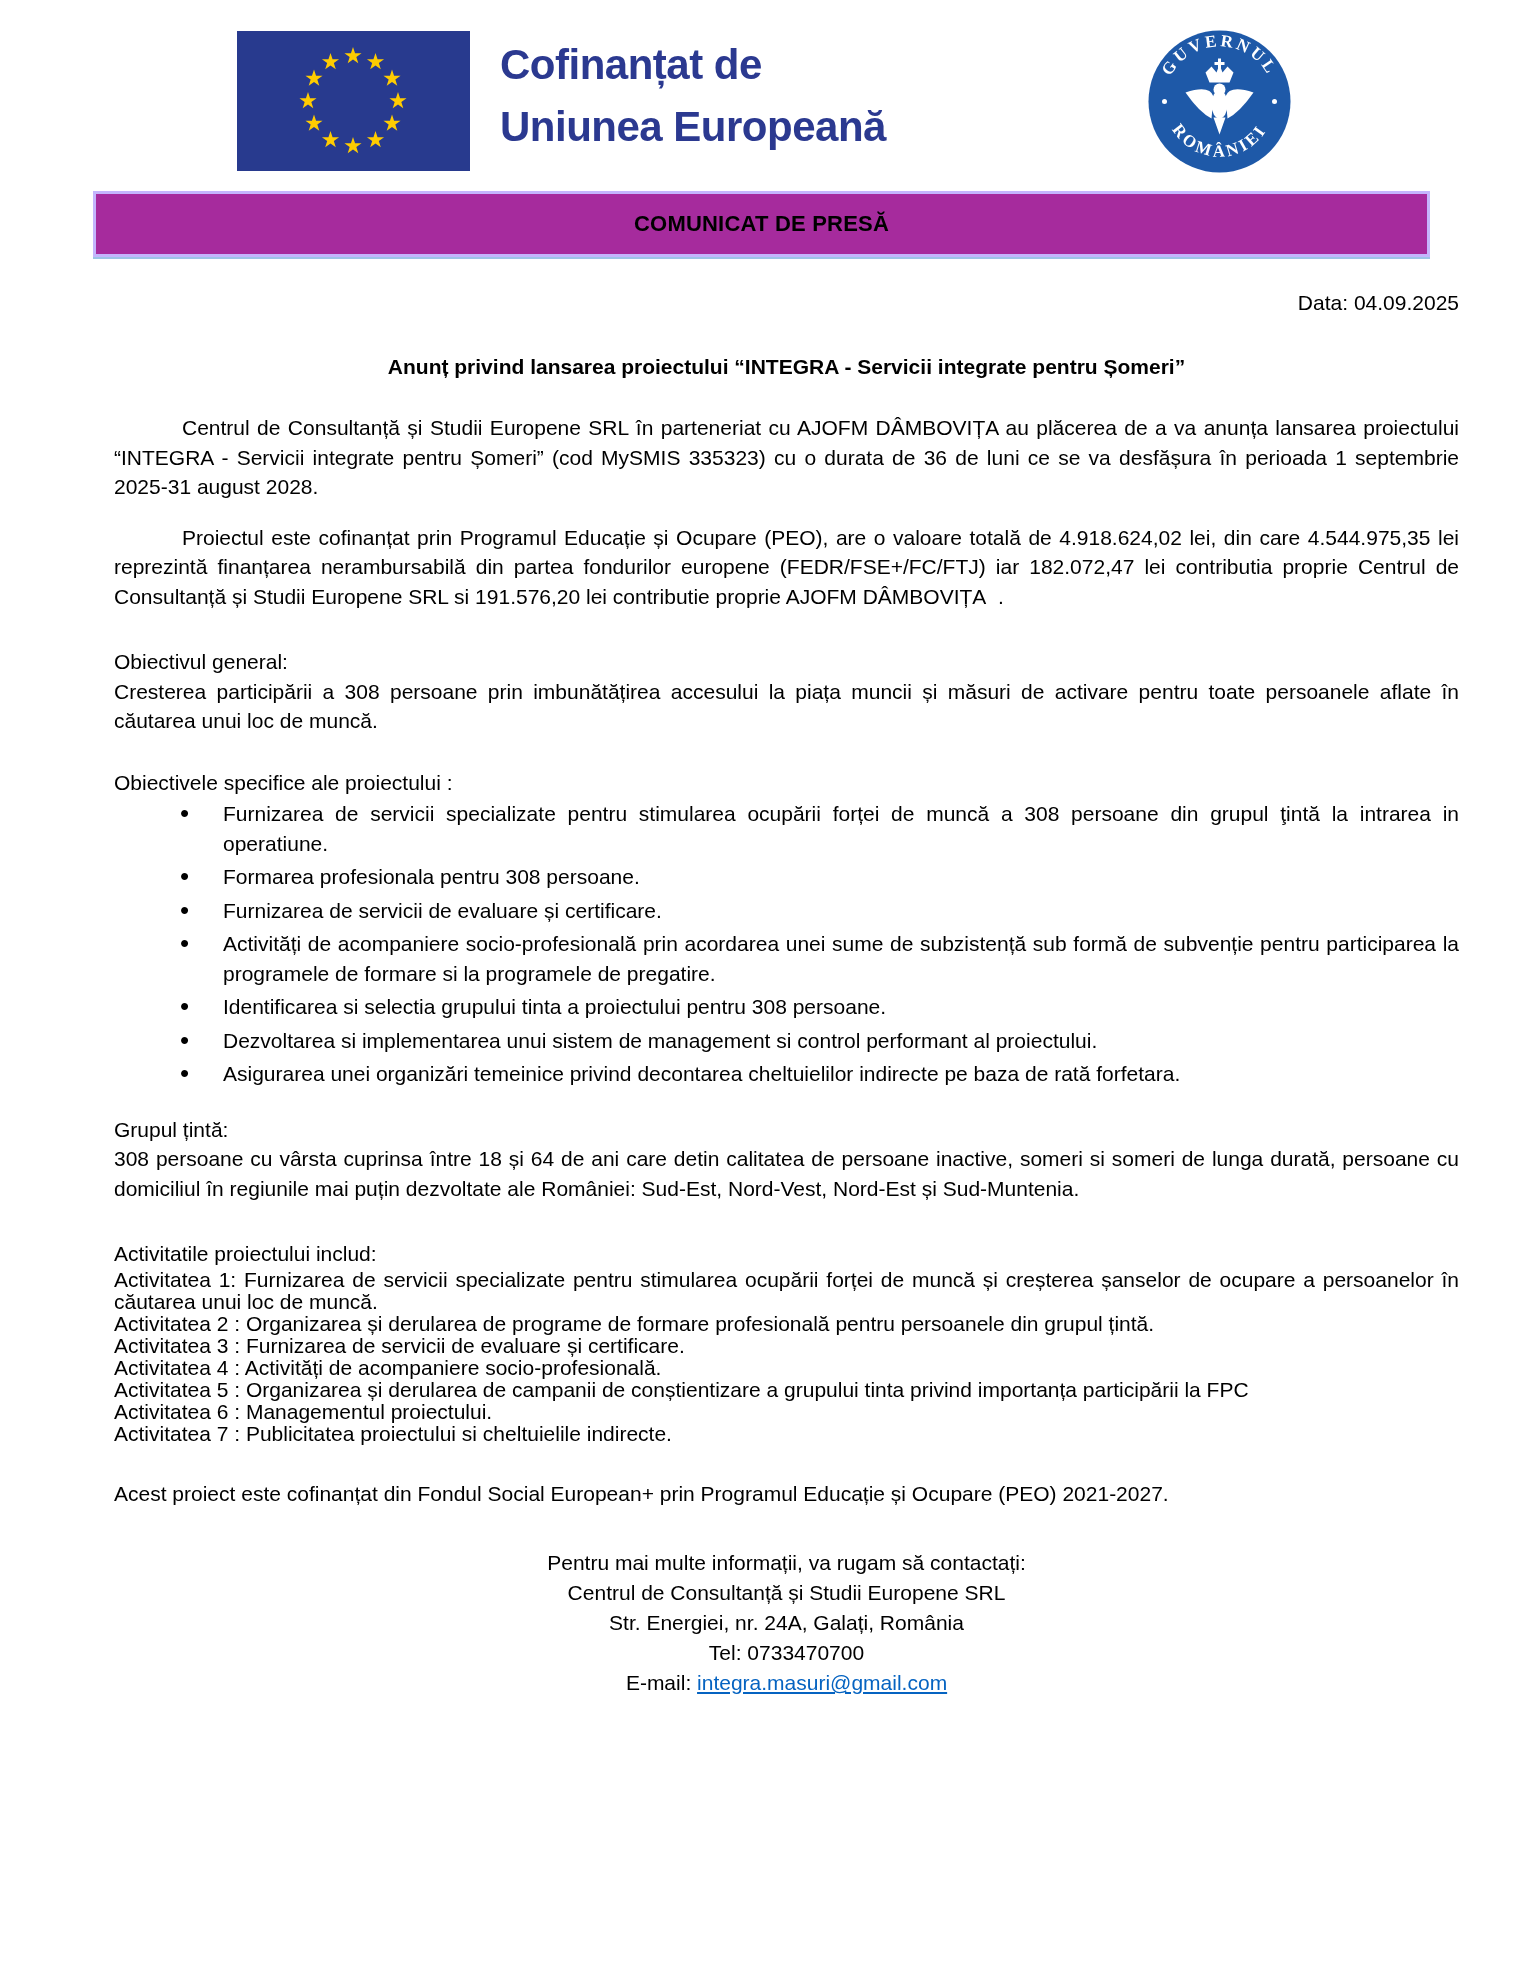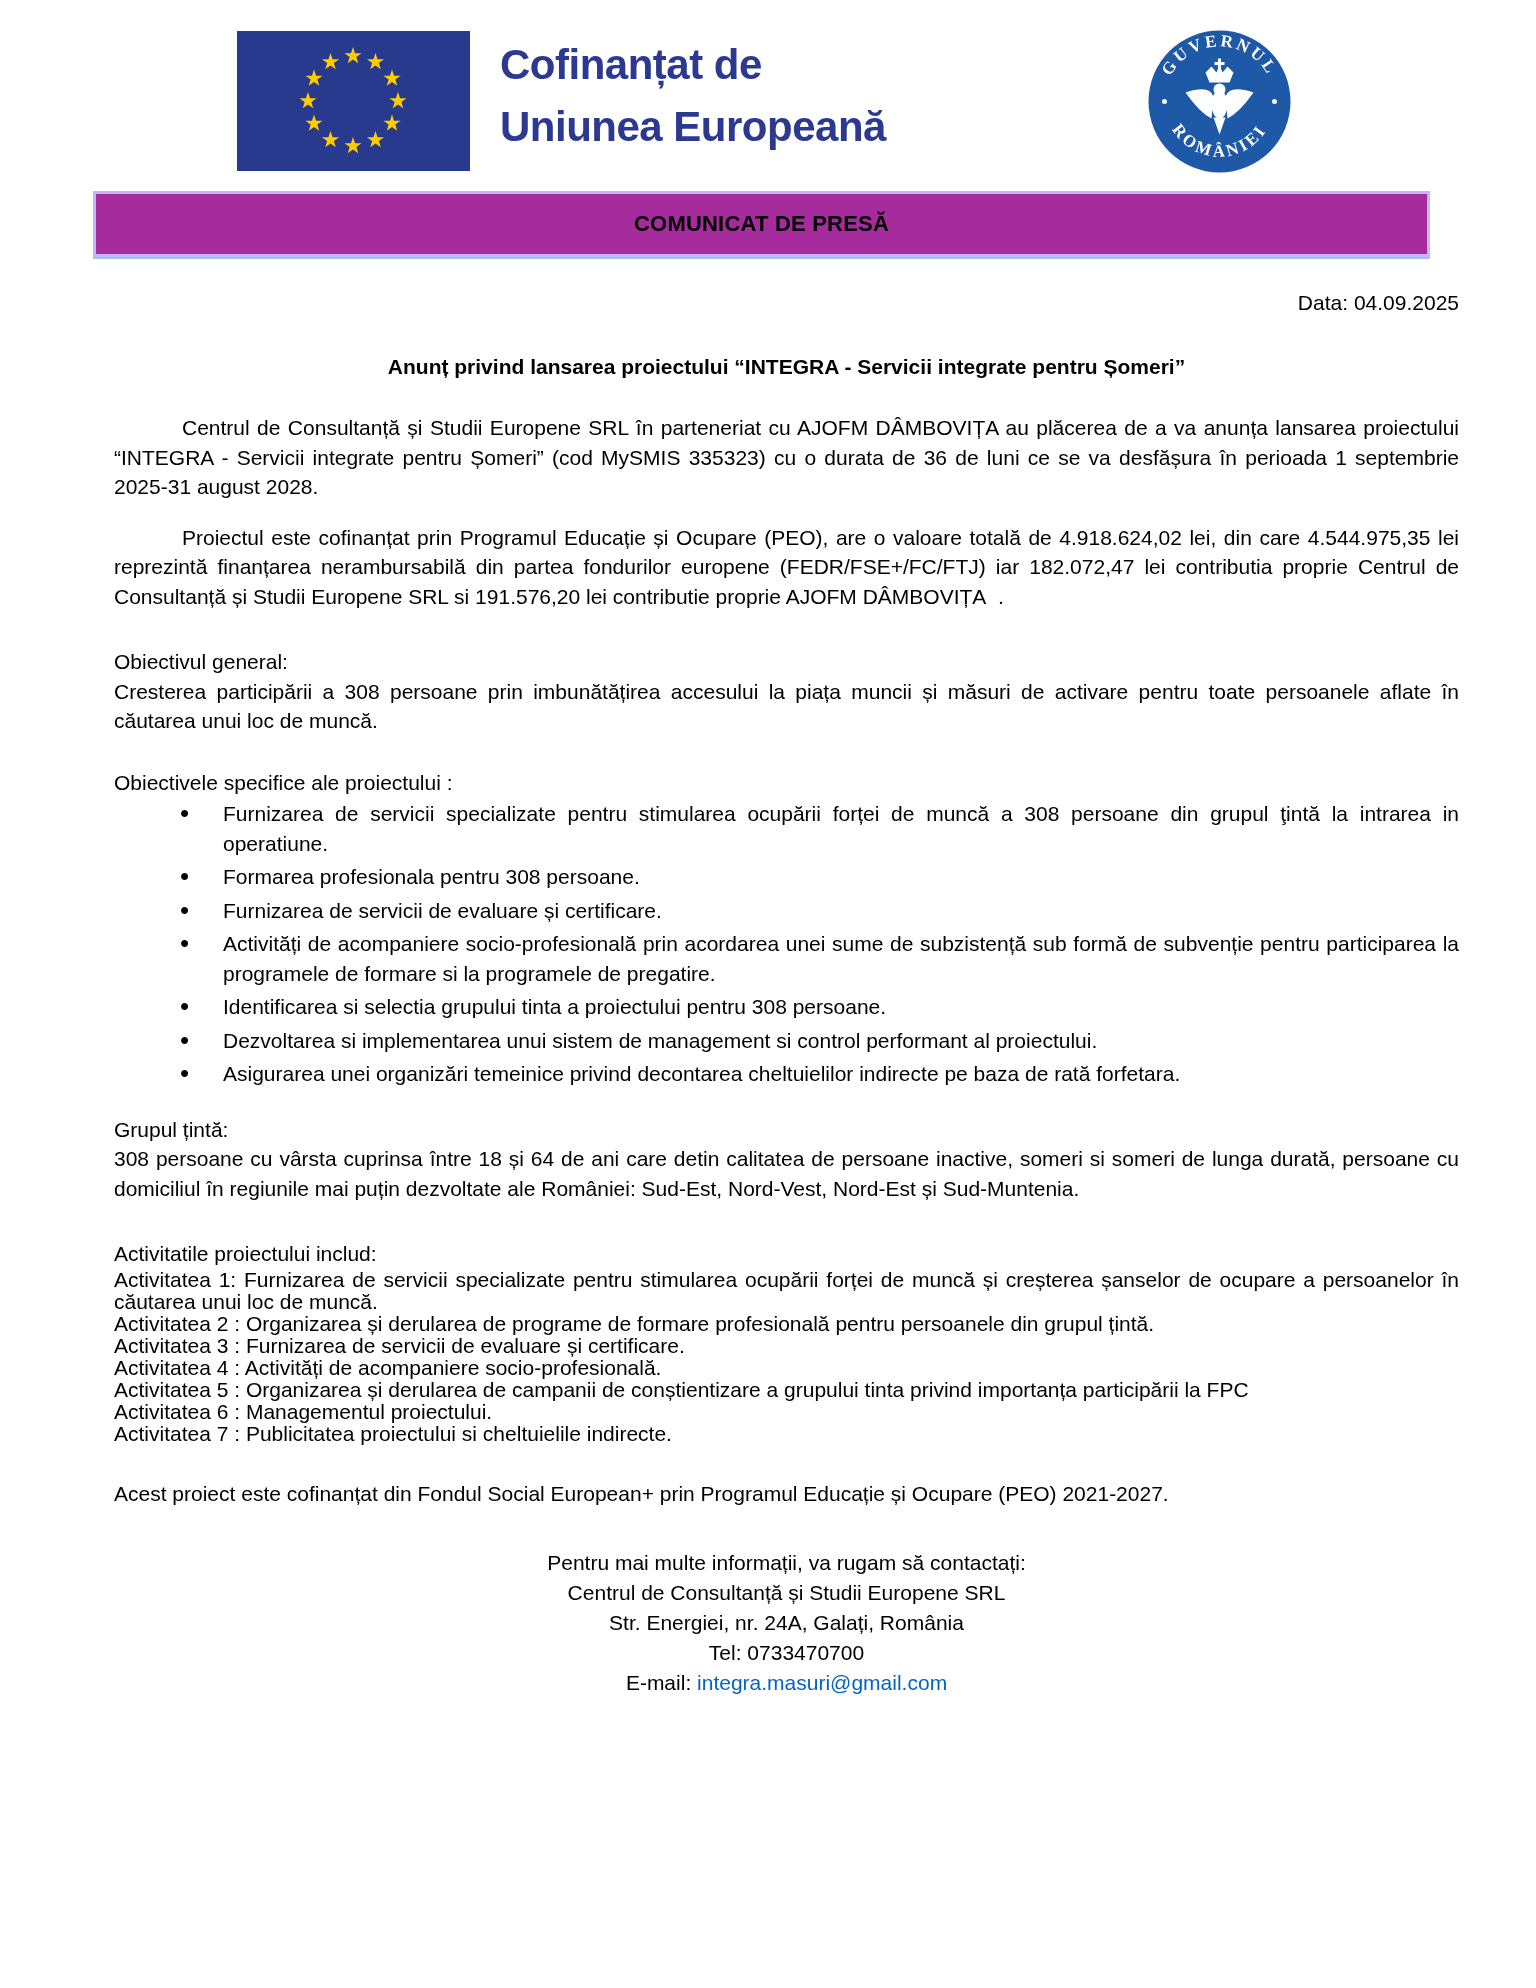--- a/index.html
+++ b/index.html
@@ -29,21 +29,21 @@
   .og-h{margin-top:36px;}
   .os-h{margin-top:32px;}
   ul.obj{margin:2px 0 0 0;padding:0;list-style:none;}
   ul.obj li{position:relative;padding-left:109px;margin-bottom:4px;}
   ul.obj li::before{content:"•";position:absolute;left:66px;top:0;font-size:26px;}
   .gt-h{margin-top:26px;}
   .act-h{margin-top:36px;}
   .acts div{line-height:22px;}
   .closing{margin-top:34px;}
   .contact{margin-top:40px;line-height:30px;text-align:center;}
-  a.email{color:#0563C1;cursor:pointer;}
+  a.email{color:#0563C1;text-decoration:underline;cursor:pointer;}
 
   
   .ccse{position:absolute;left:132px;top:1820px;width:220px;text-align:center;}
   .ccse svg{width:106px;height:106px;}
   .ccse-text{margin-top:0;font-size:10px;font-weight:bold;color:#1F6CB5;
              line-height:14px;letter-spacing:0.3px;}
   .anofm{position:absolute;left:1202px;top:1828px;width:170px;text-align:center;}
   .anofm svg{width:130px;height:86px;}
   .anofm-label{font-style:italic;font-weight:800;font-size:40px;color:#3C3B8D;
                line-height:42px;letter-spacing:1px;margin-top:-2px;}

